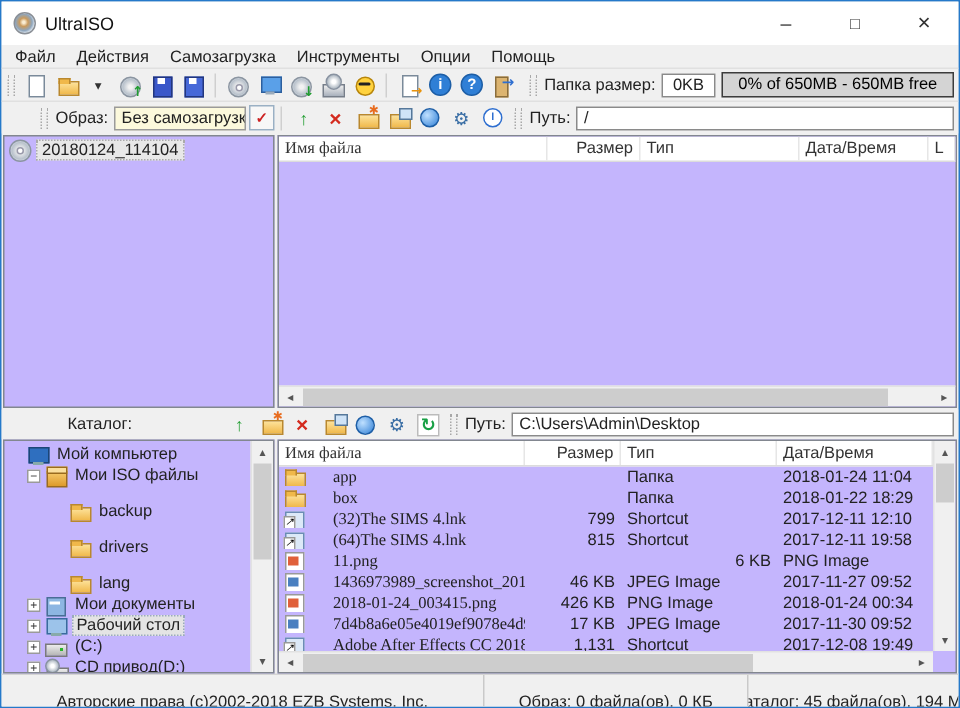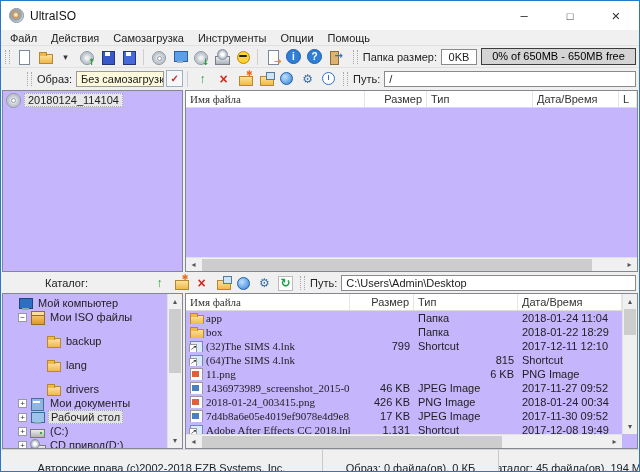--- a/index.html
+++ b/index.html
@@ -91,21 +91,21 @@
   .lbody{position:absolute;left:0;right:15px;top:17px;bottom:14px;overflow:hidden;}
   .c-name{flex:1 1 auto !important;min-width:0;font-family:Liberation Serif, serif;}
   .c-size{width:62px;justify-content:flex-end;text-align:right;}
   .c-type{width:106px;}
   .c-date{width:86px;}
   .c-lba{width:18px;}
   .c-size2{width:64px;justify-content:flex-end;text-align:right;}
   .c-type2{width:104px;}
   .c-date2{width:104px;}
   .lrow{display:flex;height:14px;align-items:center;white-space:nowrap;}
-  .lrow .cell{padding:0 4px;overflow:hidden;flex:0 0 auto;white-space:nowrap;}
+  .lrow .cell{padding:0 4px;overflow:hidden;flex:0 0 auto;white-space:nowrap;gap:16px;}
   .lrow .c-name{display:flex;align-items:center;padding-left:3px;}
   .lrow .c-size2{text-align:right;justify-content:flex-end;display:flex;}
 
   
   .fi{display:inline-block;width:14px;height:12px;position:relative;margin-right:3px;flex:0 0 auto;}
   .fi-folder::before{content:"";position:absolute;left:1px;top:3px;width:12px;height:8px;background:linear-gradient(#fde29a,#f0b84a);border:1px solid #b9882e;}
   .fi-folder::after{content:"";position:absolute;left:1px;top:1px;width:6px;height:3px;background:#f0b84a;border:1px solid #b9882e;border-bottom:none;}
   .fi-lnk::before{content:"";position:absolute;left:1px;top:1px;width:11px;height:10px;background:#dce9f8;border:1px solid #6b8cb5;}
   .fi-lnk::after{content:"↗";position:absolute;left:0;bottom:-1px;font-size:7px;line-height:1;background:#fff;border:1px solid #999;color:#000;}
   .fi-png::before{content:"";position:absolute;left:1px;top:0;width:11px;height:12px;background:#fff;border:1px solid #999;}
@@ -374,28 +374,28 @@
 
             <span class="expbox"></span>
             <span class="ti ti-folder"></span>
             <span class="label">backup</span>
           </div>
 
           <div class="titem lvl-2">
 
             <span class="expbox"></span>
             <span class="ti ti-folder"></span>
-            <span class="label">lang</span>
+            <span class="label">drivers</span>
           </div>
 
           <div class="titem lvl-2">
 
             <span class="expbox"></span>
             <span class="ti ti-folder"></span>
-            <span class="label">drivers</span>
+            <span class="label">lang</span>
           </div>
 
           <div class="titem lvl-1">
 
             <span class="expbox">+</span>
             <span class="ti ti-docs"></span>
             <span class="label">Мои документы</span>
           </div>
 
           <div class="titem lvl-1 selected">
@@ -480,20 +480,21 @@
             <span class="cell c-date2">2017-12-11 12:10</span>
           </div>
 
           <div class="lrow">
             <span class="cell c-name">
               <i class="fi fi-lnk"></i>
               <span>(64)The SIMS 4.lnk</span>
             </span>
             <span class="cell c-size2">815</span>
             <span class="cell c-type2">Shortcut</span>
+            <span class="cell c-date2">2017-12-11 19:58</span>
           </div>
 
           <div class="lrow">
             <span class="cell c-name">
               <i class="fi fi-png"></i>
               <span>11.png</span>
             </span>
             <span class="cell c-size2">6 KB</span>
             <span class="cell c-type2">PNG Image</span>
           </div>

